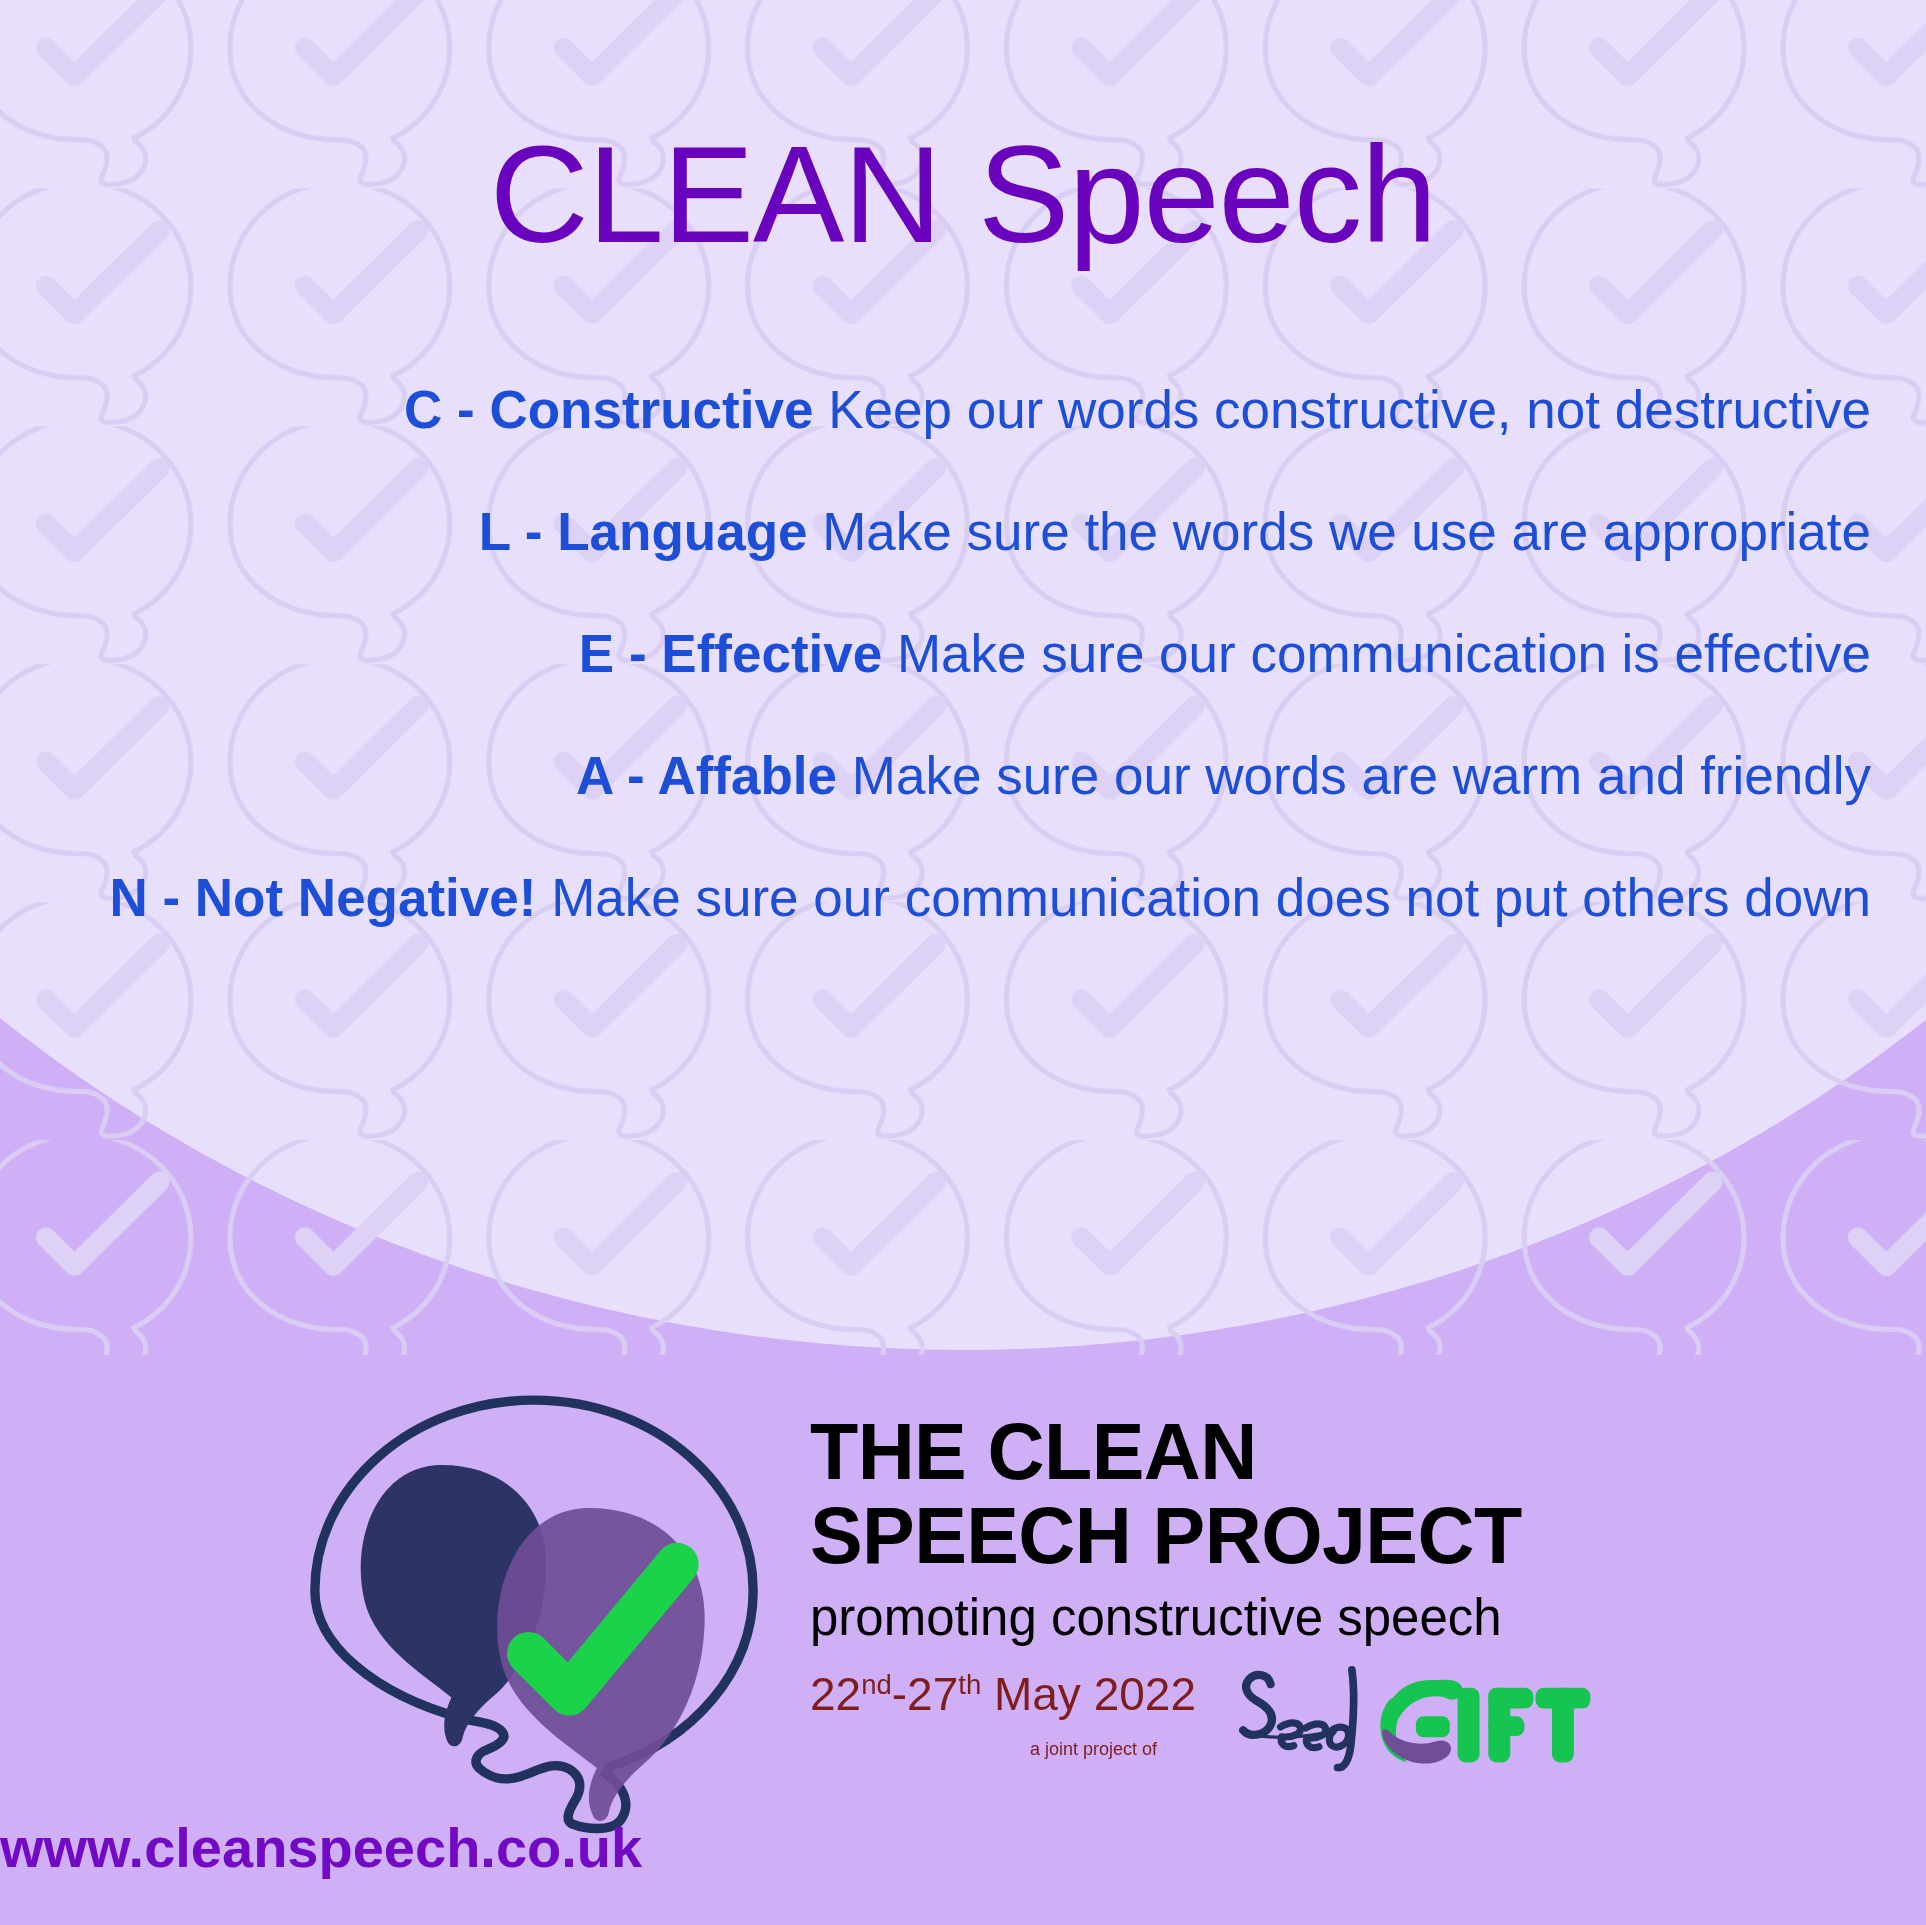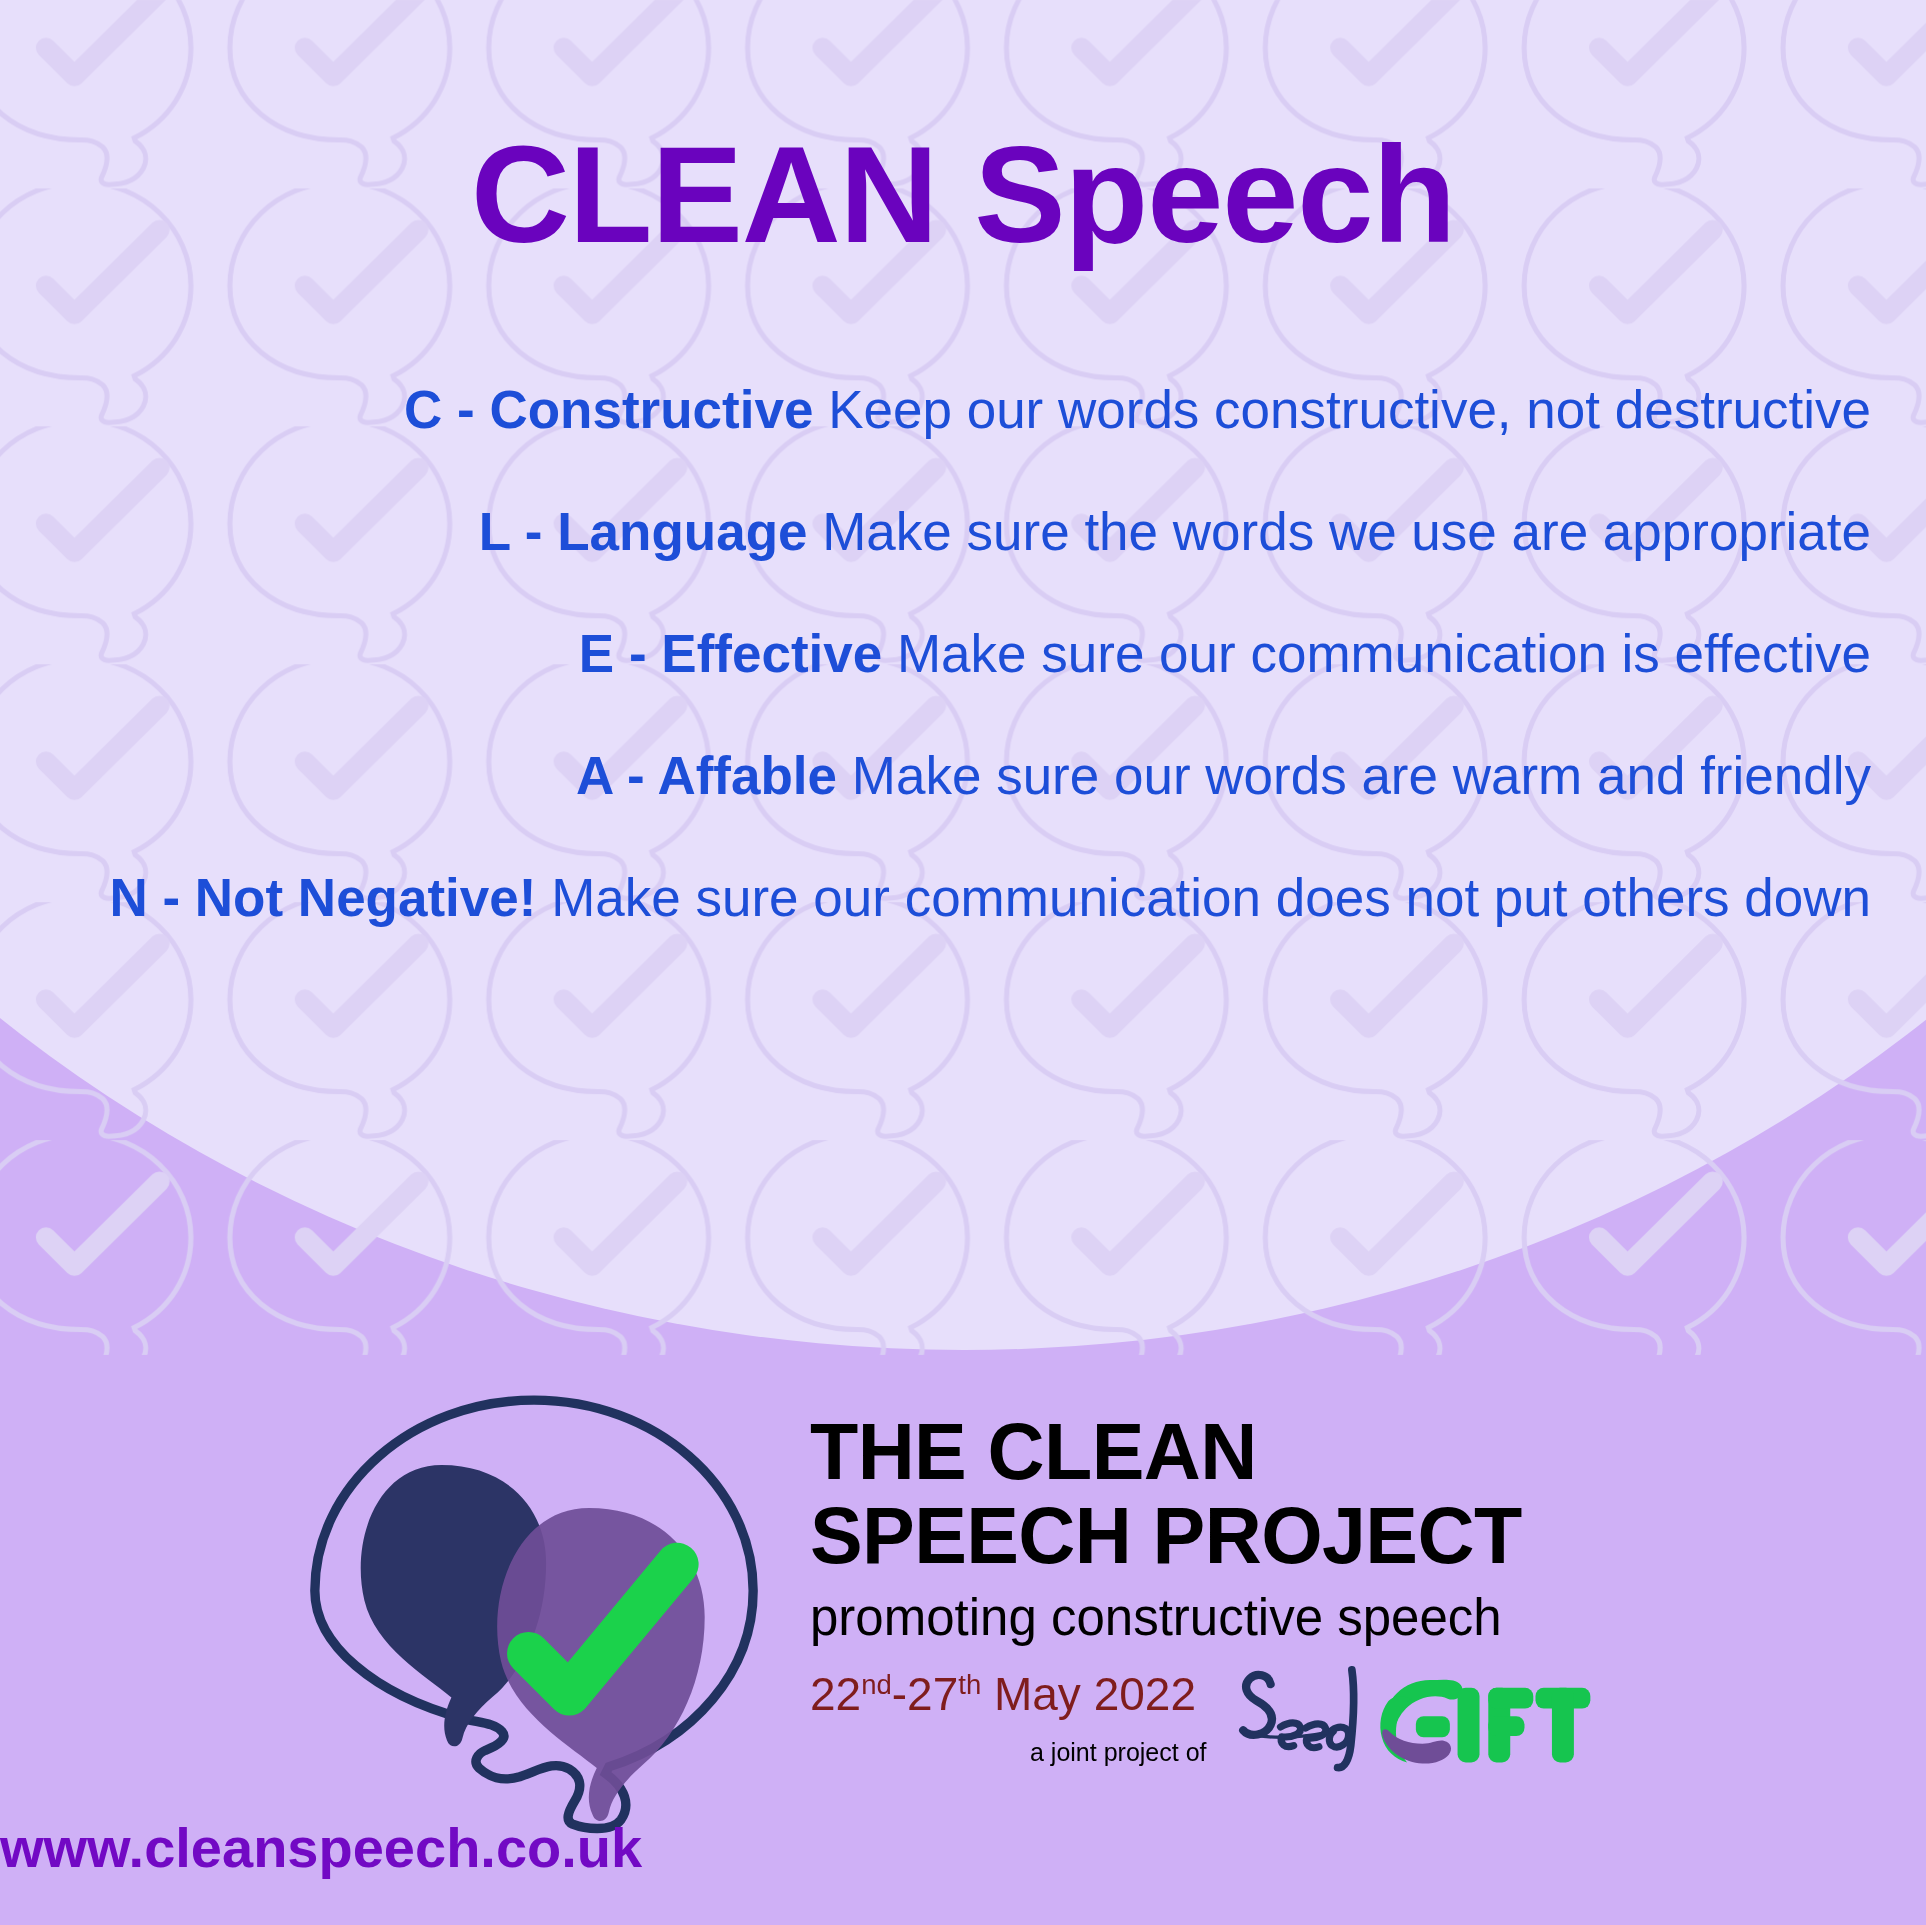--- a/index.html
+++ b/index.html
@@ -55,21 +55,21 @@
   }
 
   
   .title {
     position: absolute;
     left: 0;
     top: 126px;
     width: 1926px;
     text-align: center;
     font-size: 137px;
-    font-weight: 700;
+    font-weight: 400;
     letter-spacing: -1.1px;
     color: #6a03be;
     line-height: 1;
   }
 
   
   .lines {
     position: absolute;
     left: 55px;
     top: 380px;
@@ -144,22 +144,22 @@
   }
   .dates sup {
     font-size: 27.5px;
     vertical-align: super;
     line-height: 0;
   }
   .joint {
     position: absolute;
     left: 220px;
     top: 72px;
-    font-size: 25px;
-    color: #000000;
+    font-size: 18px;
+    color: #7f1d1d;
     line-height: 1;
     text-align: right;
   }
   .seed-logo {
     position: absolute;
     left: 424px;
     top: -8.3px;
     width: 149px;
     height: 118px;
   }

